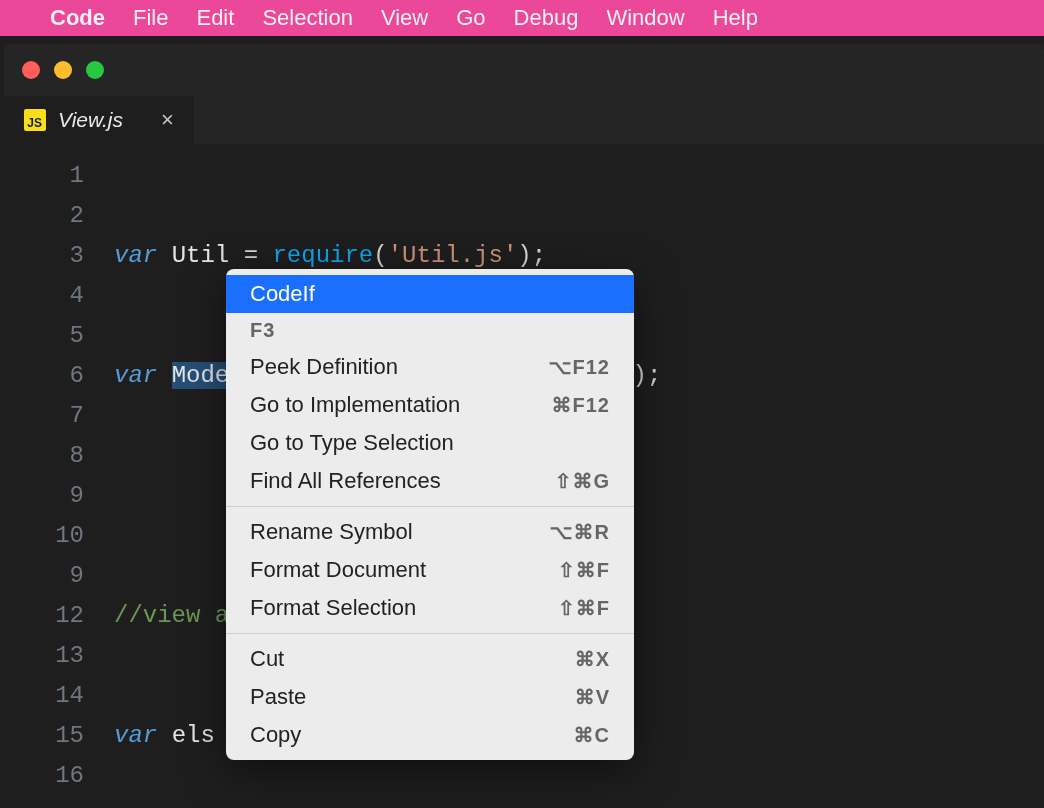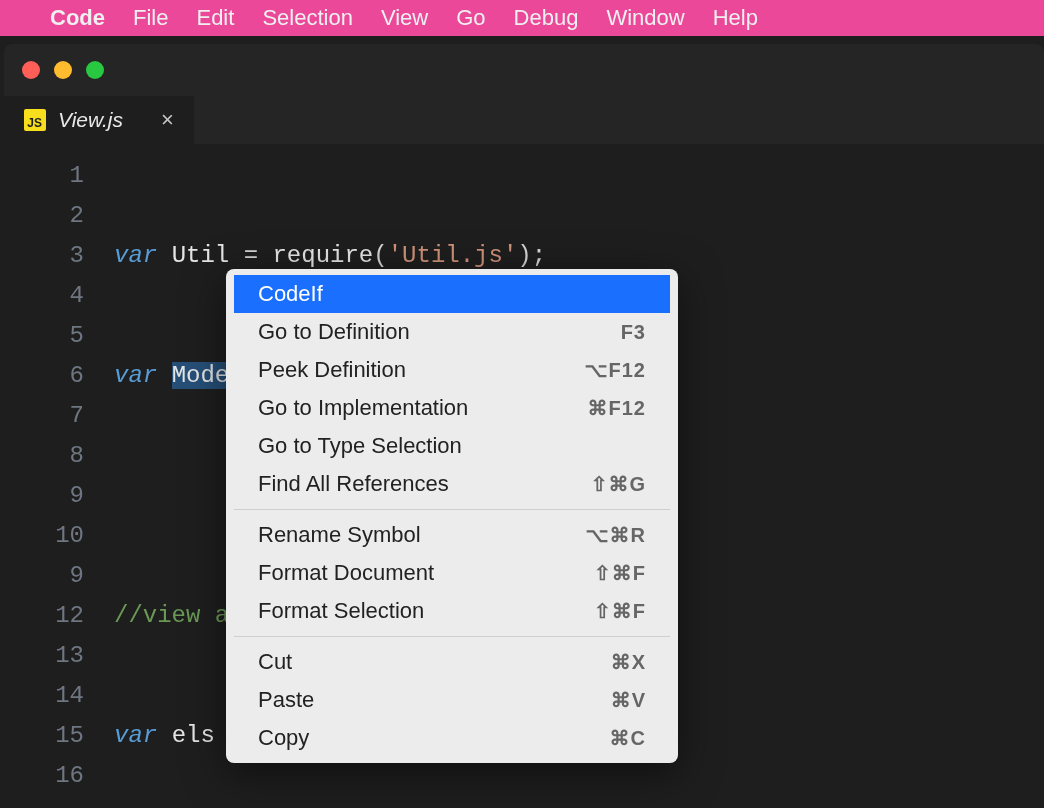--- a/index.html
+++ b/index.html
@@ -109,37 +109,37 @@
   }
   .gutter div { height: 40px; }
   .code {
     color: #d4d4d4;
     white-space: pre;
   }
   .code .line { height: 40px; }
   .tok-kw   { color: #569cd6; font-style: italic; }
   .tok-var  { color: #e5e5e5; }
   .tok-op   { color: #d4d4d4; }
-  .tok-fn   { color: #e5e5e5; }
+  .tok-fn   { color: #0ea5e9; }
   .tok-str  { color: #ce9178; }
   .tok-cmt  { color: #6a9955; }
   .sel {
     background: #264f78;
   }
 
   
   .context-menu {
     position: absolute;
     top: 225px;
     left: 222px;
-    width: 452px;
+    width: 408px;
     background: #ececec;
     border-radius: 8px;
     box-shadow: 0 10px 40px rgba(0,0,0,0.5);
-    padding: 6px 8px;
+    padding: 6px 0;
     font-size: 22px;
     color: #222;
   }
   .ctx-item {
     display: flex;
     justify-content: space-between;
     align-items: center;
     padding: 6px 24px;
     cursor: pointer;
   }
@@ -230,21 +230,20 @@
       
     </div>
   </div>
 
   <div class="context-menu" id="ctx-menu">
       <div class="ctx-item selected">
         <span>CodeIf</span>
         <span class="ctx-shortcut"></span>
       </div>
       <div class="ctx-item">
-        <span>Go to Definition</span>
         <span class="ctx-shortcut">F3</span>
       </div>
       <div class="ctx-item">
         <span>Peek Definition</span>
         <span class="ctx-shortcut">⌥F12</span>
       </div>
       <div class="ctx-item">
         <span>Go to Implementation</span>
         <span class="ctx-shortcut">⌘F12</span>
       </div>

